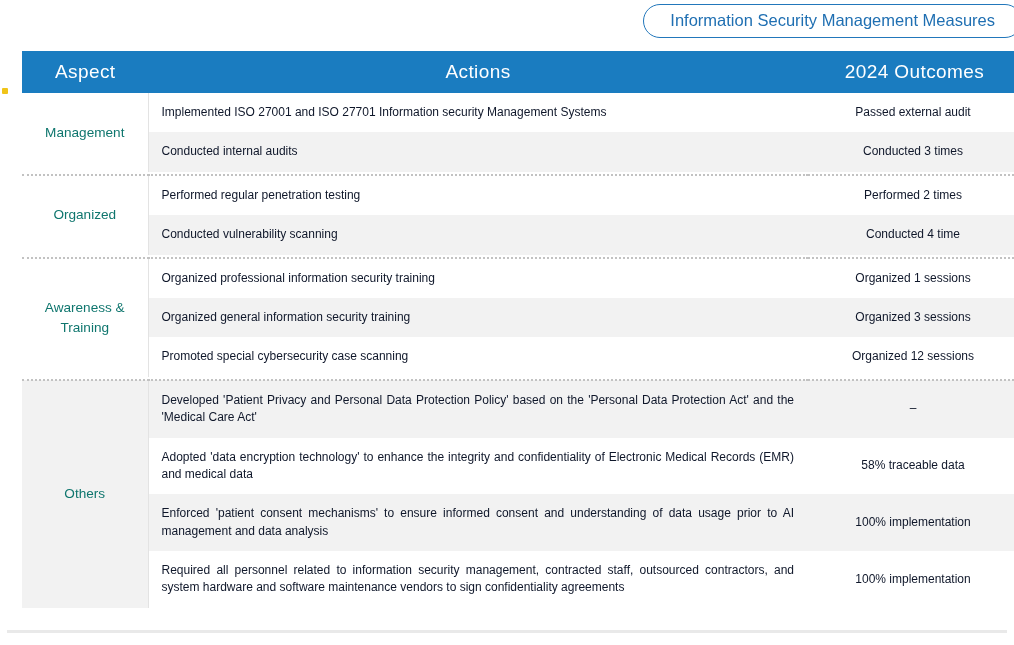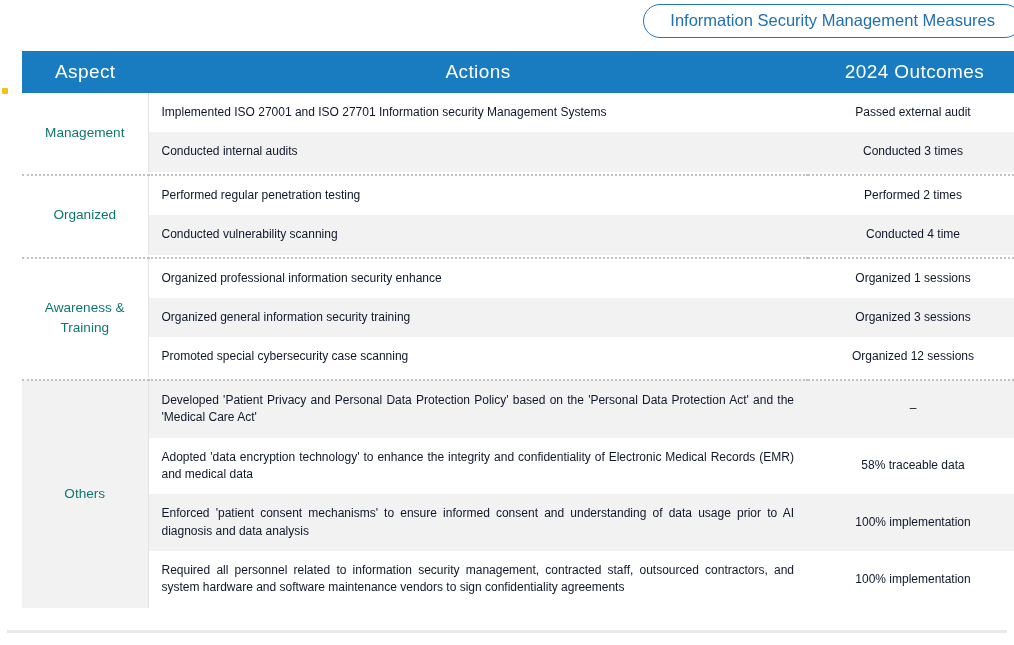--- a/index.html
+++ b/index.html
@@ -165,21 +165,21 @@
       </tr>
       <tr>
         <td colspan="3" style="height:2px;padding:0;background:#ffffff;border-bottom:2px dotted #c2c2c2;"></td>
       </tr>
 
       <tr class="plain">
         <td class="aspect" rowspan="3">
           <span>Awareness &amp;</span><br>
           <span>Training</span>
         </td>
-        <td class="actions">Organized professional information security enhance</td>
+        <td class="actions">Organized professional information security training</td>
         <td class="outcome">Organized 1 sessions</td>
       </tr>
       <tr class="shade">
         <td class="actions">Organized general information security training</td>
         <td class="outcome">Organized 3 sessions</td>
       </tr>
       <tr class="plain grp-end">
         <td class="actions">Promoted special cybersecurity case scanning</td>
         <td class="outcome">Organized 12 sessions</td>
       </tr>
@@ -190,21 +190,21 @@
       <tr class="shade">
         <td class="aspect" rowspan="4">Others</td>
         <td class="actions">Developed 'Patient Privacy and Personal Data Protection Policy' based on the  'Personal Data Protection Act' and the 'Medical Care Act'</td>
         <td class="outcome">–</td>
       </tr>
       <tr class="plain">
         <td class="actions">Adopted 'data encryption technology' to enhance the integrity and confidentiality of Electronic Medical Records (EMR) and medical data</td>
         <td class="outcome">58% traceable data</td>
       </tr>
       <tr class="shade">
-        <td class="actions">Enforced 'patient consent mechanisms' to ensure informed consent and understanding of data usage prior to AI diagnosis and data analysis</td>
+        <td class="actions">Enforced 'patient consent mechanisms' to ensure informed consent and understanding of data usage prior to AI management and data analysis</td>
         <td class="outcome">100% implementation</td>
       </tr>
       <tr class="plain">
         <td class="actions">Required all personnel related to information security management, contracted staff, outsourced contractors, and system hardware and software maintenance vendors to sign confidentiality agreements</td>
         <td class="outcome">100% implementation</td>
       </tr>
 
     </tbody>
   </table>
 

